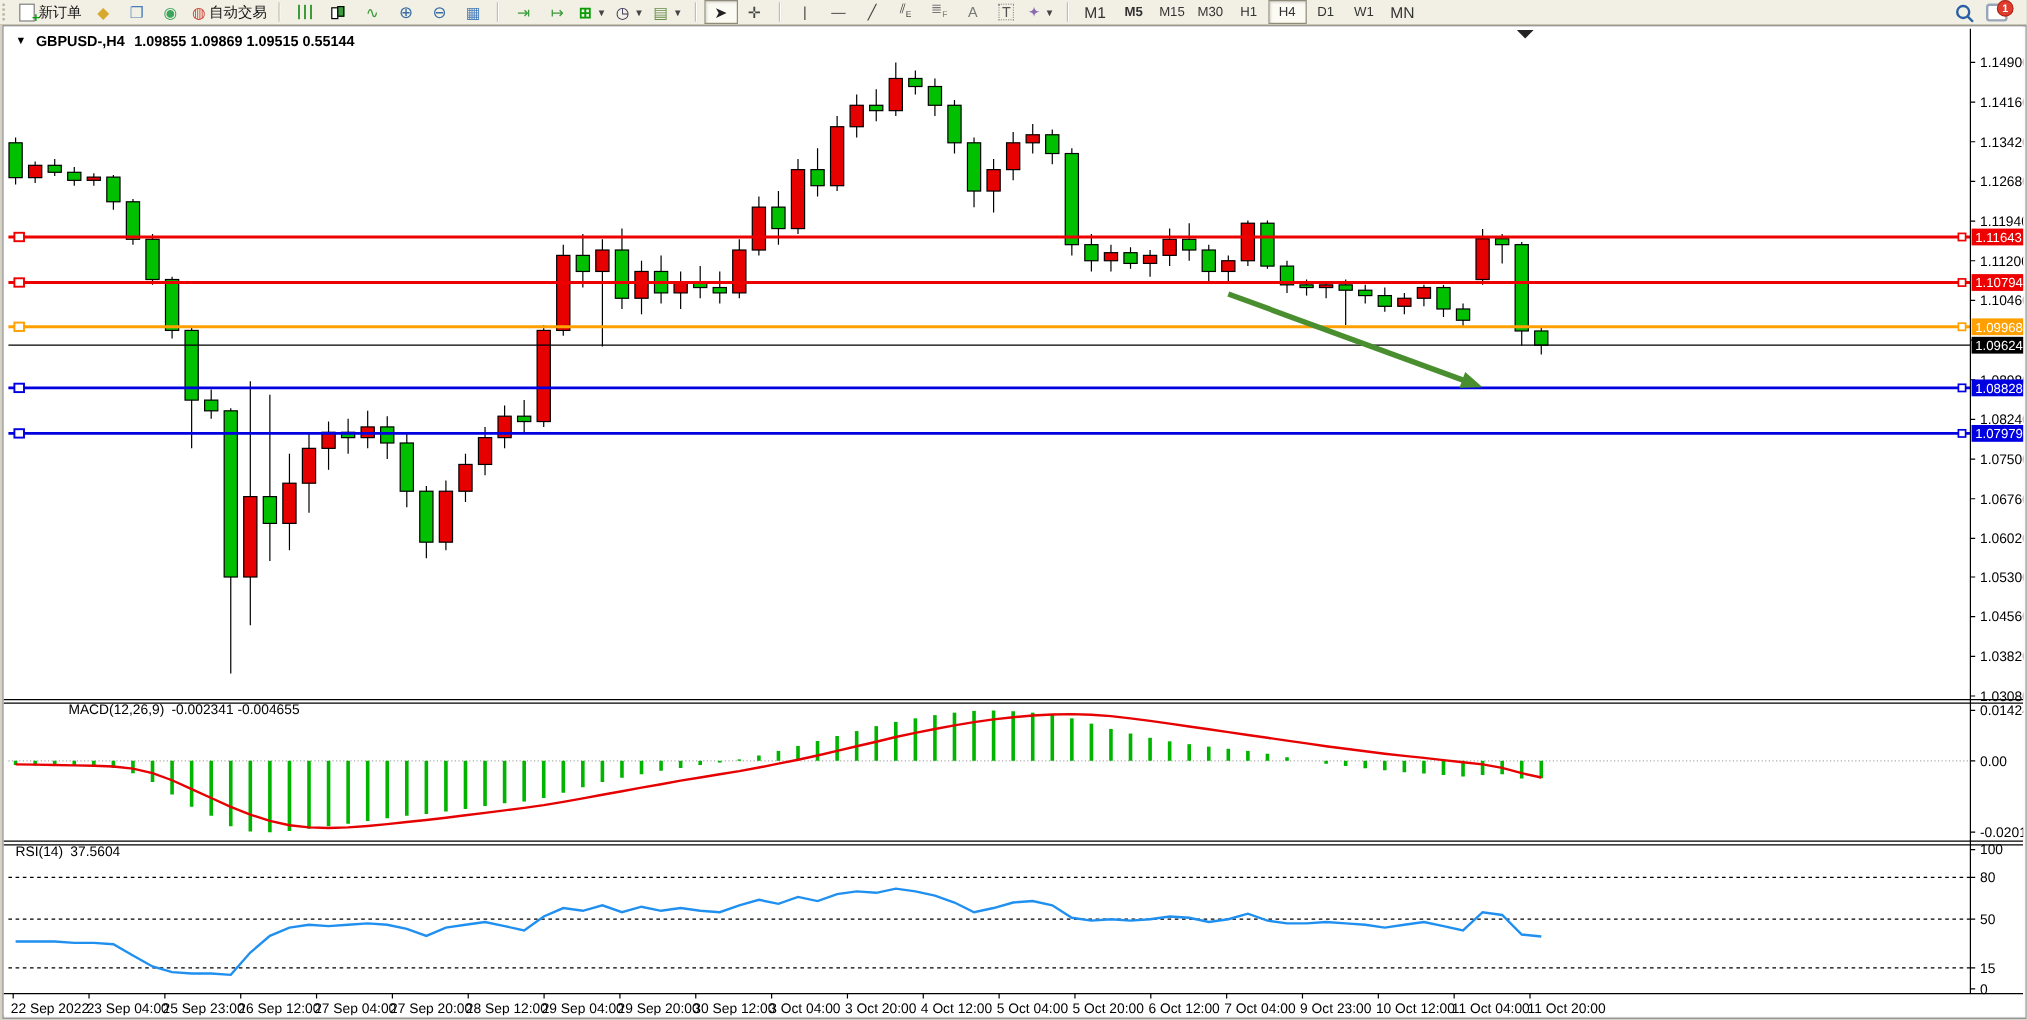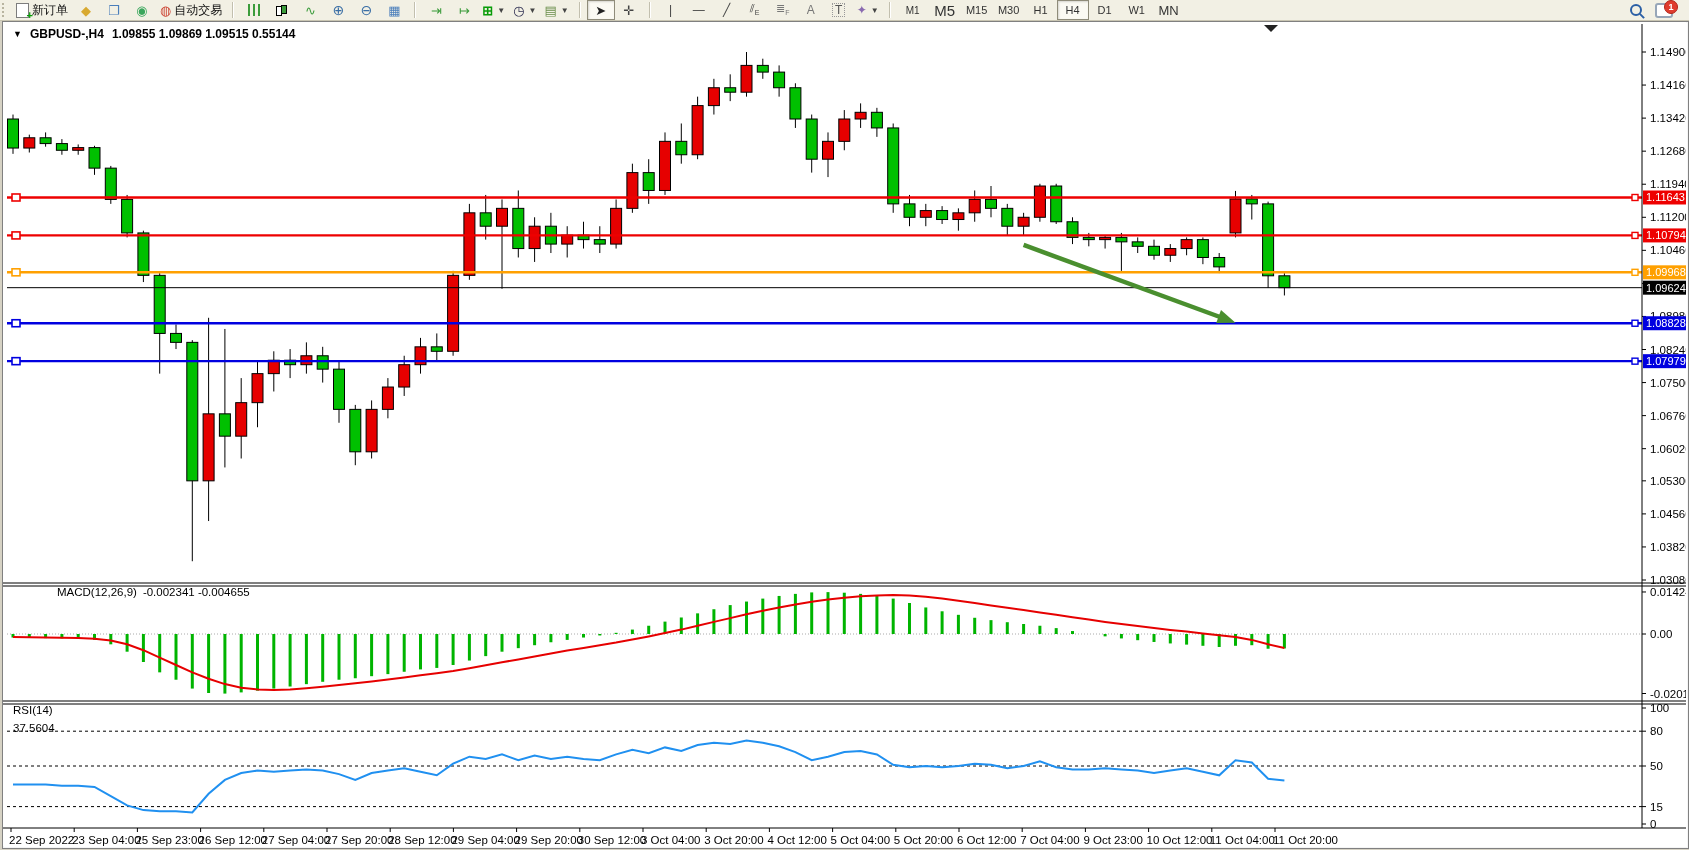--- a/index.html
+++ b/index.html
@@ -30,21 +30,21 @@
   .ico-candle::after{content:"";position:absolute;right:2px;top:1px;width:4px;height:7px;background:#3c9c3c;border:1px solid #000;}
   
   #chart-window{position:absolute;left:2px;top:21px;width:1685px;height:826px;background:#fff;
     border:1px solid #808080;box-shadow:0 0 0 1px #f5f5f5 inset;}
   #chart-svg{position:absolute;left:0;top:0;}
   #chart-title{position:absolute;left:10px;top:5px;font-size:12px;font-weight:bold;color:#000;
     display:flex;gap:8px;align-items:center;}
   #chart-title .tri{font-size:9px;}
   .ind-label{position:absolute;left:10px;font-size:11.5px;color:#000;display:flex;gap:6px;}
   #macd-label{top:564px;padding-left:44px;}
-  #rsi-label{top:682px;flex-direction:column;}
+  #rsi-label{top:682px;}
 </style>
 </head>
 <body>
 <div id="app">
 
   <div id="toolbar">
     <span class="grip"></span>
     <div class="tgroup">
       <div class="tbtn">
         <span class="ico ico-doc"></span>
@@ -138,22 +138,22 @@
       <div class="tbtn">
           <span class="ico" style="color:#555;font-size:12px;border:1px dotted #999;padding:0 2px;">T</span>
         </div>
       <div class="tbtn">
           <span class="ico" style="color:#8a6ab0;font-size:12px;">✦</span>
           <span class="caret">▼</span>
         </div>
     </div>
     <span class="tsep"></span>
     <div class="tgroup" id="tf-group">
-        <div class="tbtn" style="font-size: 10px; color: rgb(51, 51, 51); min-width: 24px;">M1</div>
-        <div class="tbtn" style="font-size: 15px; color: rgb(51, 51, 51); min-width: 24px;">M5</div>
+        <div class="tbtn" style="font-size: 13px; color: rgb(51, 51, 51); min-width: 24px;">M1</div>
+        <div class="tbtn" style="font-size: 11px; color: rgb(51, 51, 51); min-width: 24px; font-weight: bold;">M5</div>
         <div class="tbtn" style="font-size: 11px; color: rgb(51, 51, 51); min-width: 24px;">M15</div>
         <div class="tbtn" style="font-size: 11px; color: rgb(51, 51, 51); min-width: 24px;">M30</div>
         <div class="tbtn" style="font-size: 11px; color: rgb(51, 51, 51); min-width: 24px;">H1</div>
         <div class="tbtn pressed" style="font-size: 11px; color: rgb(51, 51, 51); min-width: 24px;">H4</div>
         <div class="tbtn" style="font-size: 11px; color: rgb(51, 51, 51); min-width: 24px;">D1</div>
         <div class="tbtn" style="font-size: 11px; color: rgb(51, 51, 51); min-width: 24px;">W1</div>
         <div class="tbtn" style="font-size: 13px; color: rgb(51, 51, 51); min-width: 24px;">MN</div>
       </div>
     <div style="flex:1"></div>
     <div class="tgroup">

